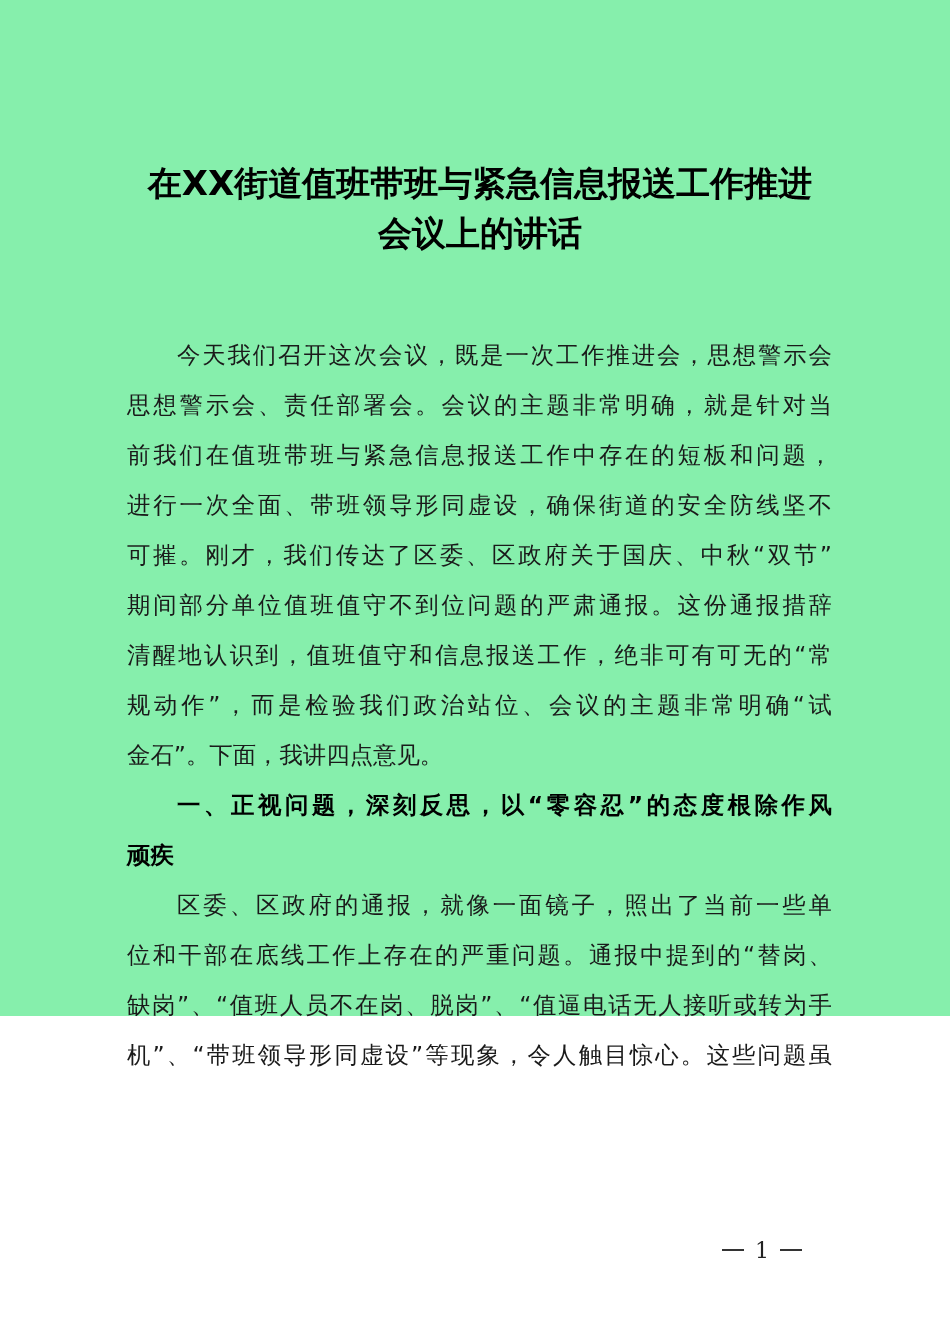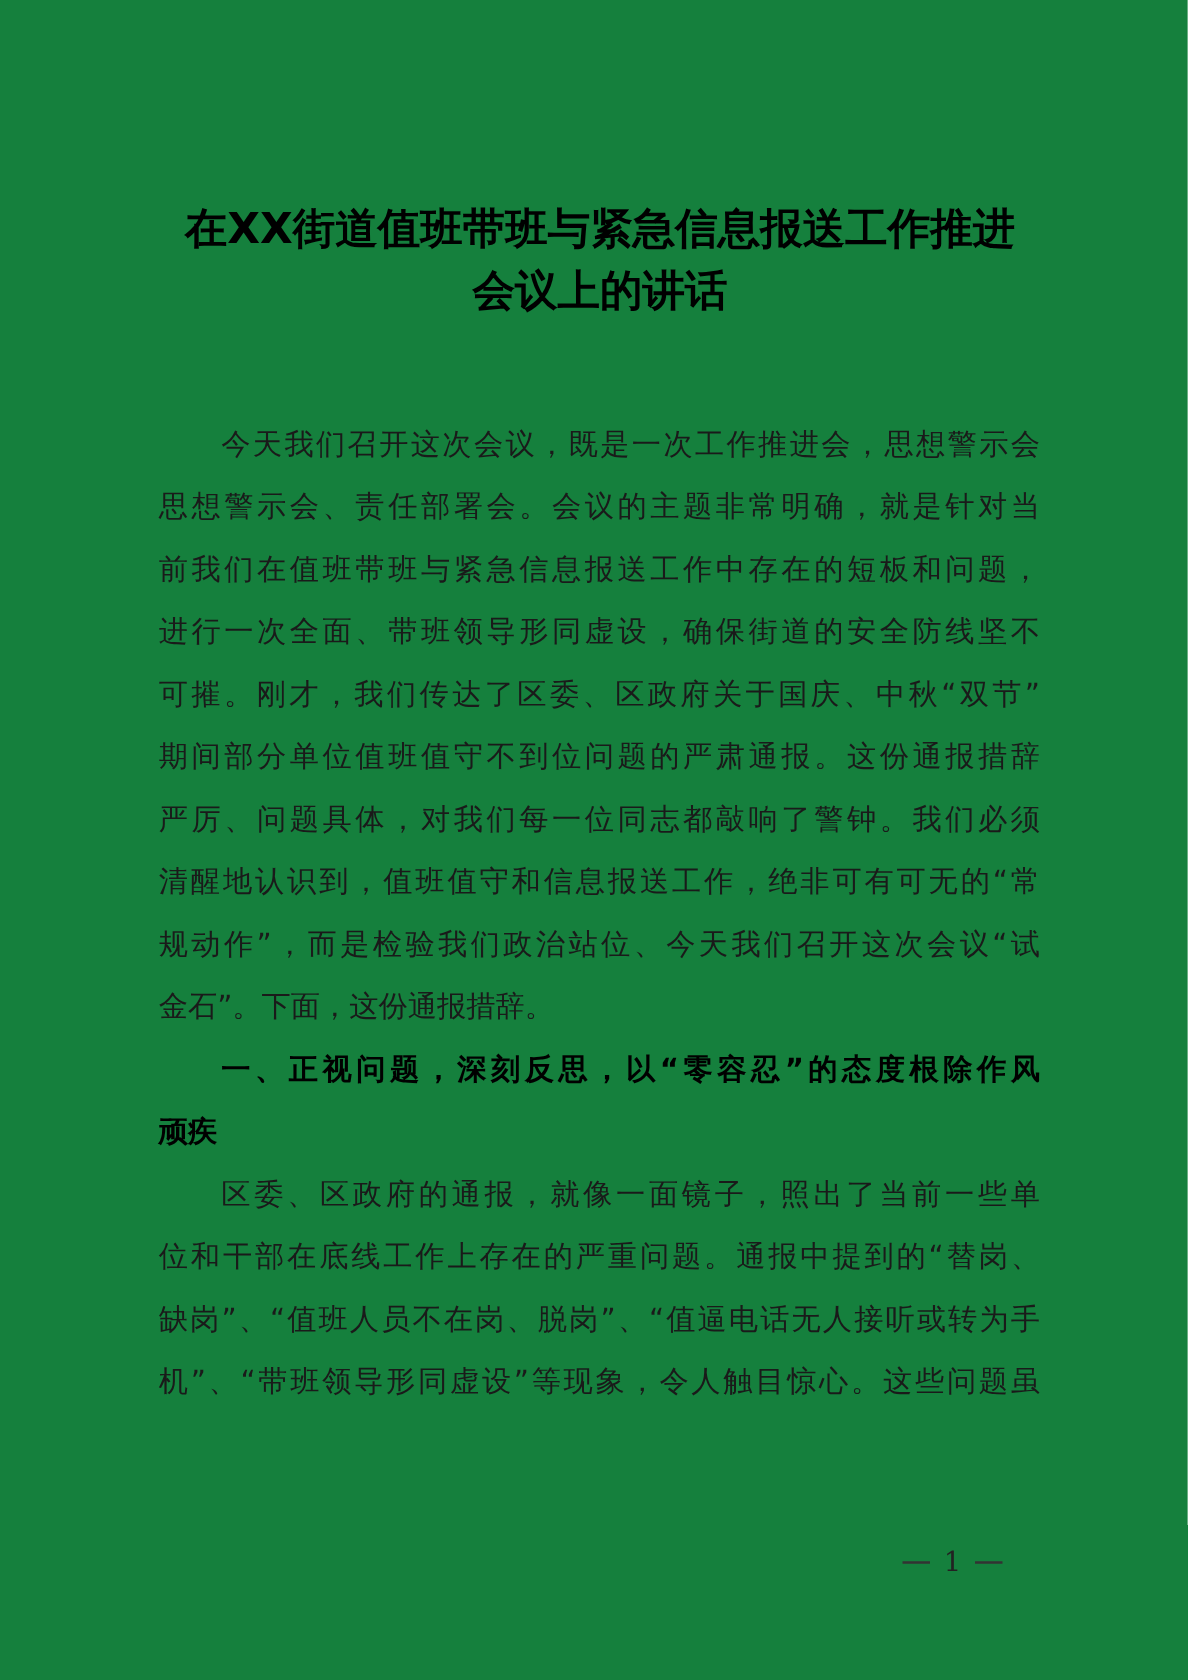--- a/index.html
+++ b/index.html
@@ -10,22 +10,22 @@
     body {
       width: 950px;
       height: 1344px;
       position: relative;
       overflow: hidden;
       color: #000000;
     }
     .page {
       position: absolute;
       left: 0; top: 0;
-      width: 950px; height: 1344px;
-      background: #15803d;
+      width: 950px; height: 1016px;
+      background: #86efac;
     }
     .title {
       position: absolute;
       left: 120px;
       width: 720px;
       text-align: center;
       font-family: "DejaVu Sans", "Liberation Sans", sans-serif;
       font-weight: bold;
       font-size: 34px;
       line-height: 50px;
@@ -89,24 +89,23 @@
 
   <div class="body-text">
 
     <div>
       <span class="line indent">今天我们召开这次会议，既是一次工作推进会，思想警示会</span>
       <span class="line">思想警示会、责任部署会。会议的主题非常明确，就是针对当</span>
       <span class="line">前我们在值班带班与紧急信息报送工作中存在的短板和问题，</span>
       <span class="line">进行一次全面、带班领导形同虚设，确保街道的安全防线坚不</span>
       <span class="line">可摧。刚才，我们传达了区委、区政府关于国庆、中秋“双节”</span>
       <span class="line">期间部分单位值班值守不到位问题的严肃通报。这份通报措辞</span>
-      <span class="line">严厉、问题具体，对我们每一位同志都敲响了警钟。我们必须</span>
       <span class="line">清醒地认识到，值班值守和信息报送工作，绝非可有可无的“常</span>
-      <span class="line">规动作”，而是检验我们政治站位、今天我们召开这次会议“试</span>
-      <span class="line last">金石”。下面，这份通报措辞。</span>
+      <span class="line">规动作”，而是检验我们政治站位、会议的主题非常明确“试</span>
+      <span class="line last">金石”。下面，我讲四点意见。</span>
     </div>
 
     <div class="heading">
       <span class="line indent">一、正视问题，深刻反思，以“零容忍”的态度根除作风</span>
       <span class="line last">顽疾</span>
     </div>
 
     <div>
       <span class="line indent">区委、区政府的通报，就像一面镜子，照出了当前一些单</span>
       <span class="line">位和干部在底线工作上存在的严重问题。通报中提到的“替岗、</span>

